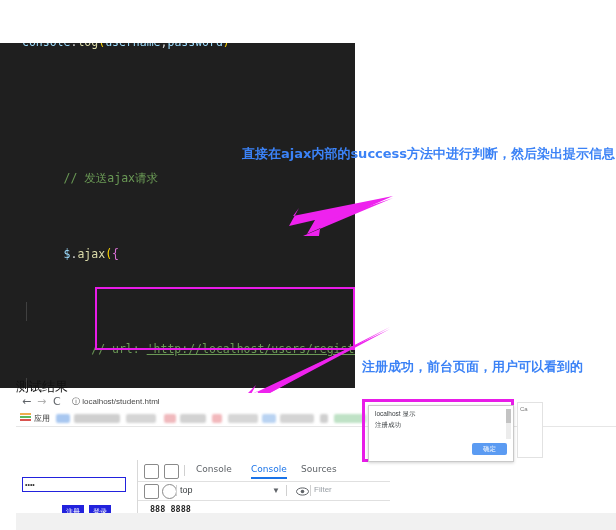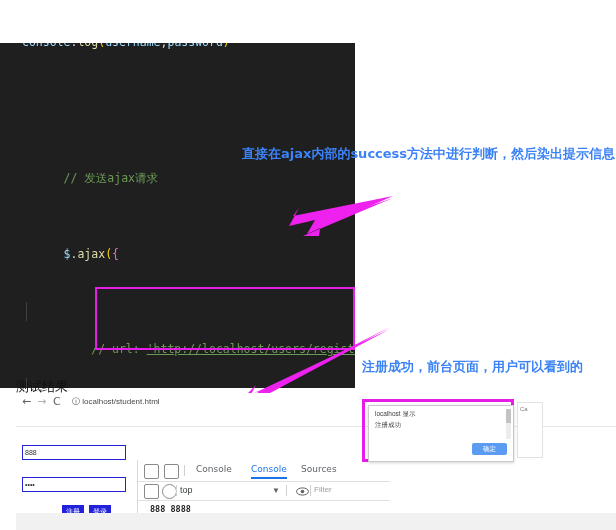--- a/index.html
+++ b/index.html
@@ -225,25 +225,44 @@
   <div id="navbar">
     <span class="navico" style="left:6px">←</span>
     <span class="navico" style="left:21px;color:#b0b0b0">→</span>
     <span class="navico" style="left:37px">C</span>
     <div id="omnibox">
       <span>ⓘ</span>
       <span>localhost/student.html</span>
     </div>
   </div>
 
+  <div id="bmbar">
+    <span class="bmicon">
+      <i style="background:#f0ad4e"></i>
+        <i style="background:#5cb85c"></i>
+        <i style="background:#d9534f"></i>
+    </span>
+    <span id="bmtext">应用</span>
+    <span class="blurchip" style="left:40px;width:14px;background:#a8c7f0"></span>
+    <span class="blurchip" style="left:58px;width:46px;background:#cfcfcf"></span>
+    <span class="blurchip" style="left:110px;width:30px;background:#d5d5d5"></span>
+    <span class="blurchip" style="left:148px;width:12px;background:#f0b9bd"></span>
+    <span class="blurchip" style="left:164px;width:26px;background:#d2d2d2"></span>
+    <span class="blurchip" style="left:196px;width:10px;background:#f2b8bc"></span>
+    <span class="blurchip" style="left:212px;width:30px;background:#d6d6d6"></span>
+    <span class="blurchip" style="left:246px;width:14px;background:#b9d3f2"></span>
+    <span class="blurchip" style="left:264px;width:34px;background:#d4d4d4"></span>
+    <span class="blurchip" style="left:304px;width:8px;background:#cfcfcf"></span>
+    <span class="blurchip" style="left:318px;width:32px;background:#bfe2c6"></span>
+    <span class="blurchip" style="left:356px;width:24px;background:#d8d8d8"></span>
+  </div>
 
   <div id="page">
 
     <div id="form">
-      <input class="finput" style="top: 10px;" value="888" placeholder="">
       <input class="finput" style="top: 42px;" type="password" value="8888" placeholder="">
       <div class="fbtn" style="left:40px;top:70px;width:22px">注册</div>
       <div class="fbtn" style="left:67px;top:70px;width:22px">登录</div>
     </div>
 
     <div id="devtools">
       <div id="dtbar1">
         <span class="dticon" style="left:6px"></span>
         <span class="dticon" style="left:26px"></span>
         <span class="dtsep" style="left:46px"></span>

